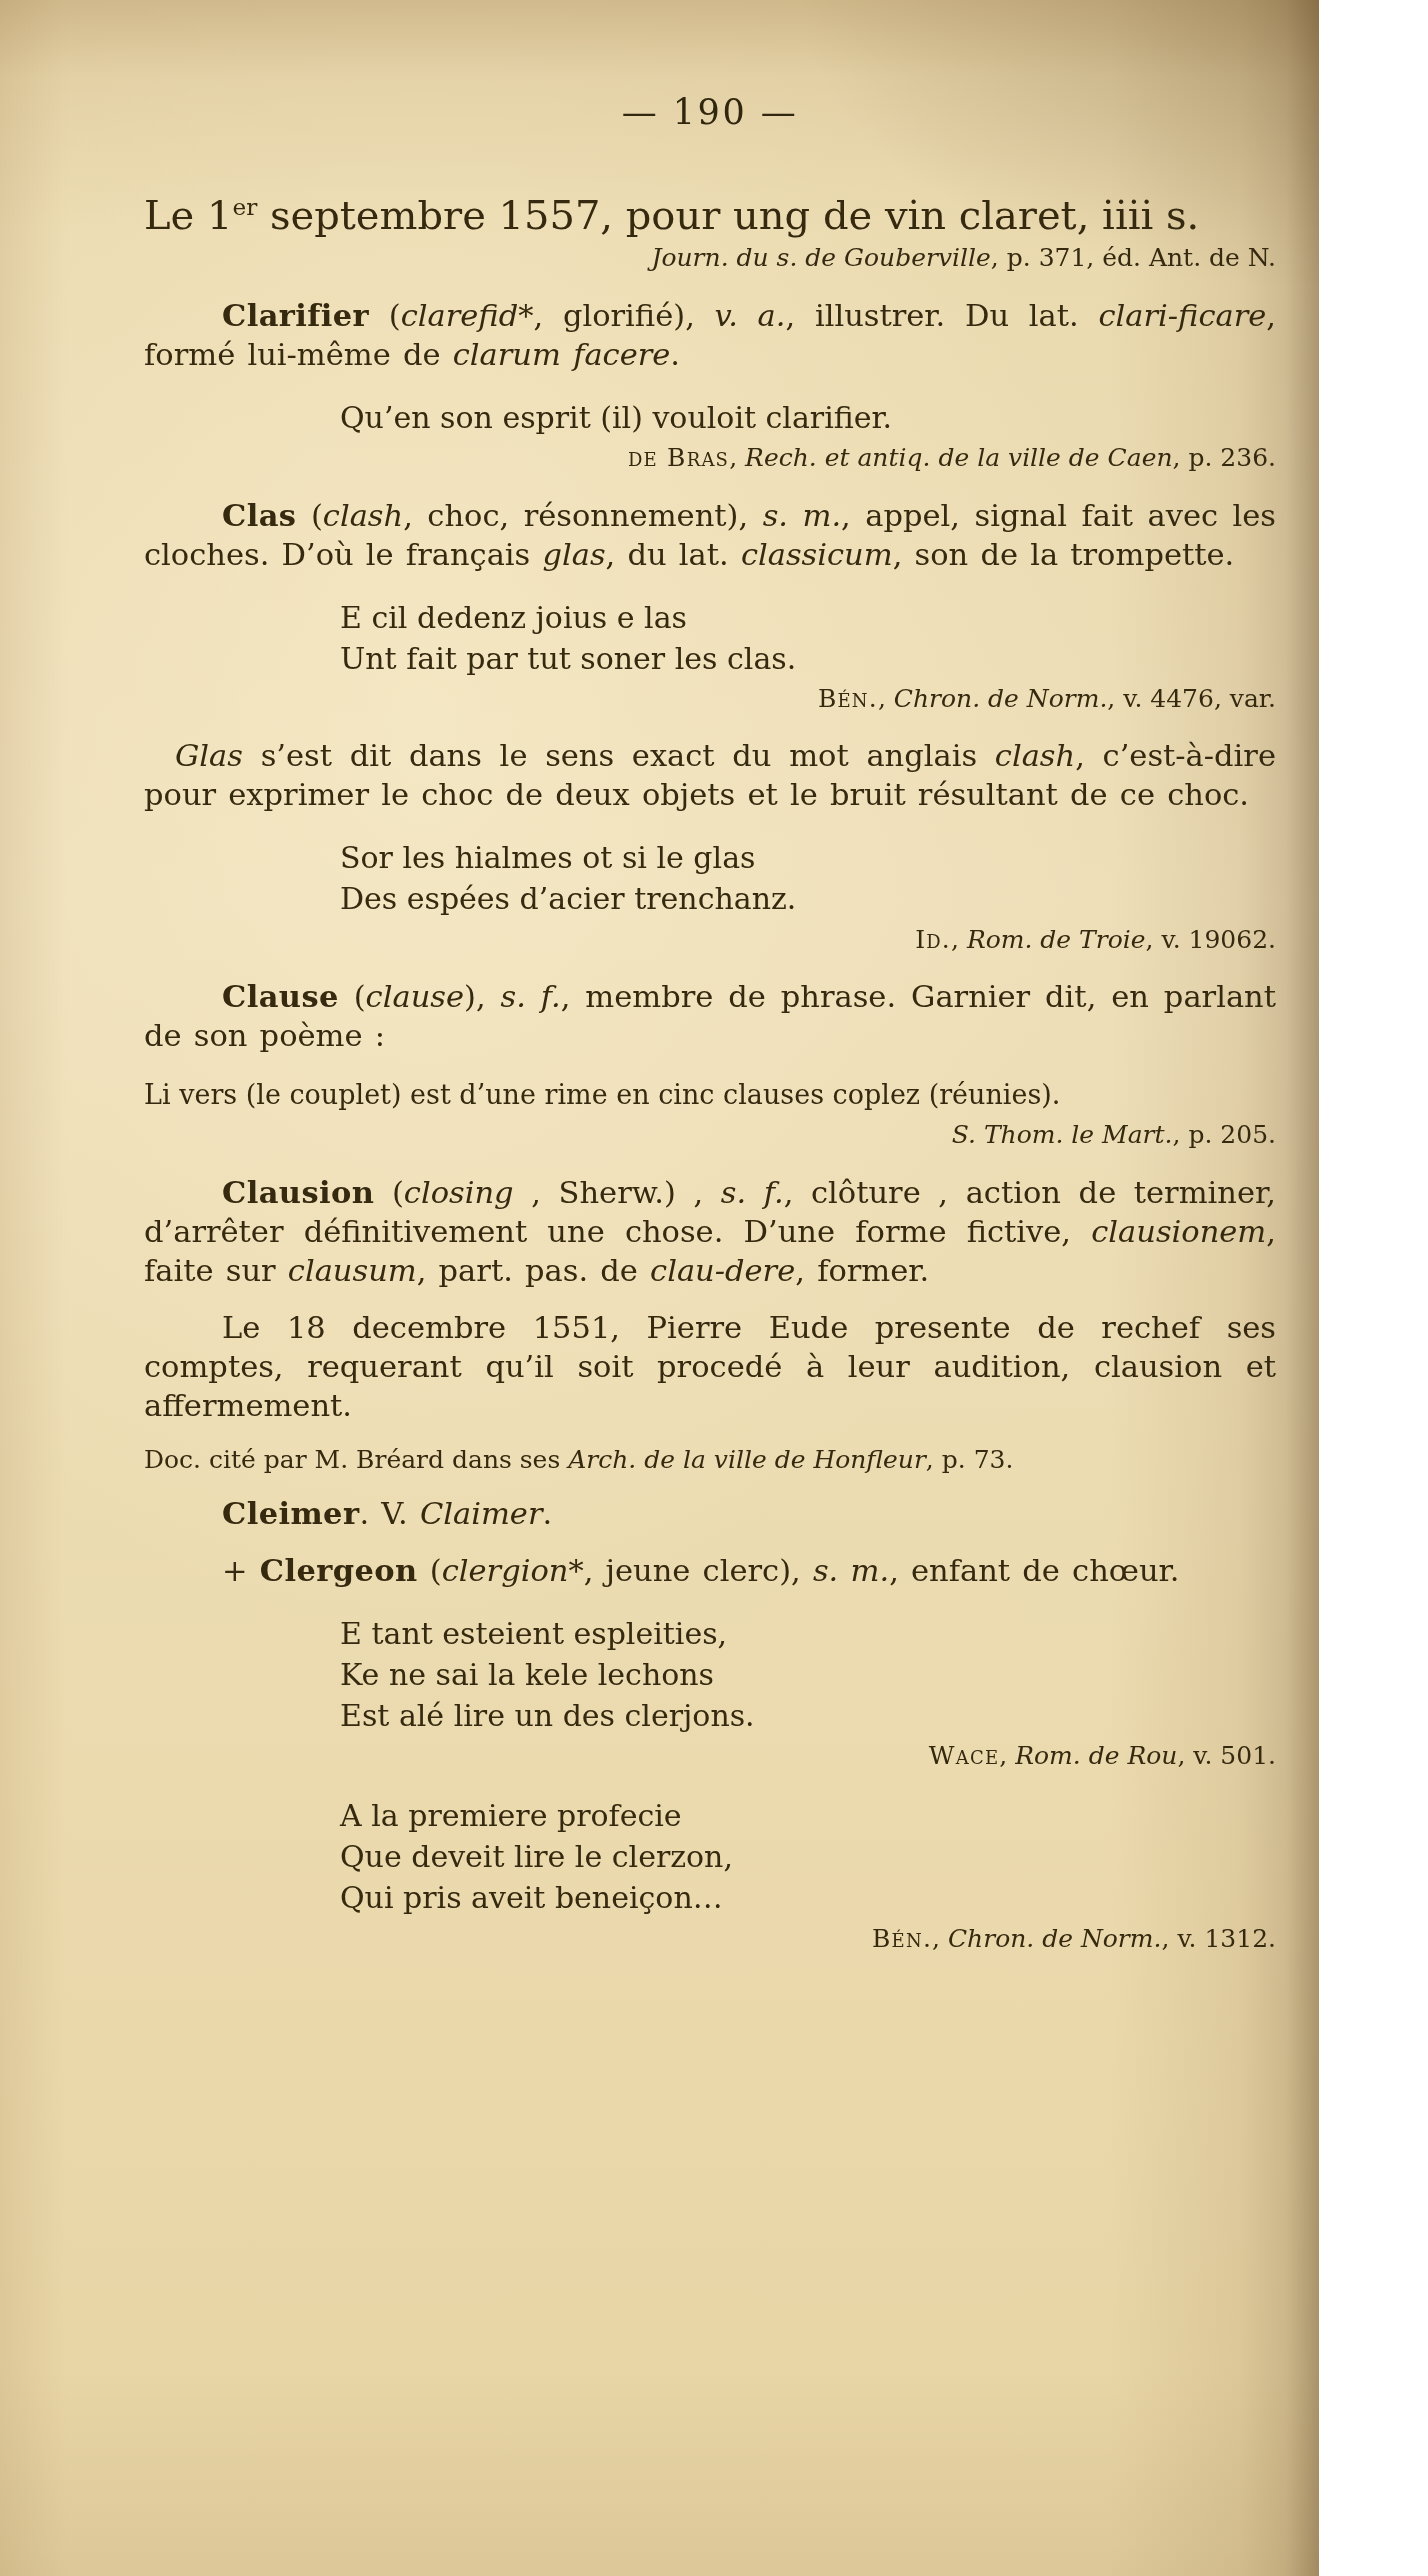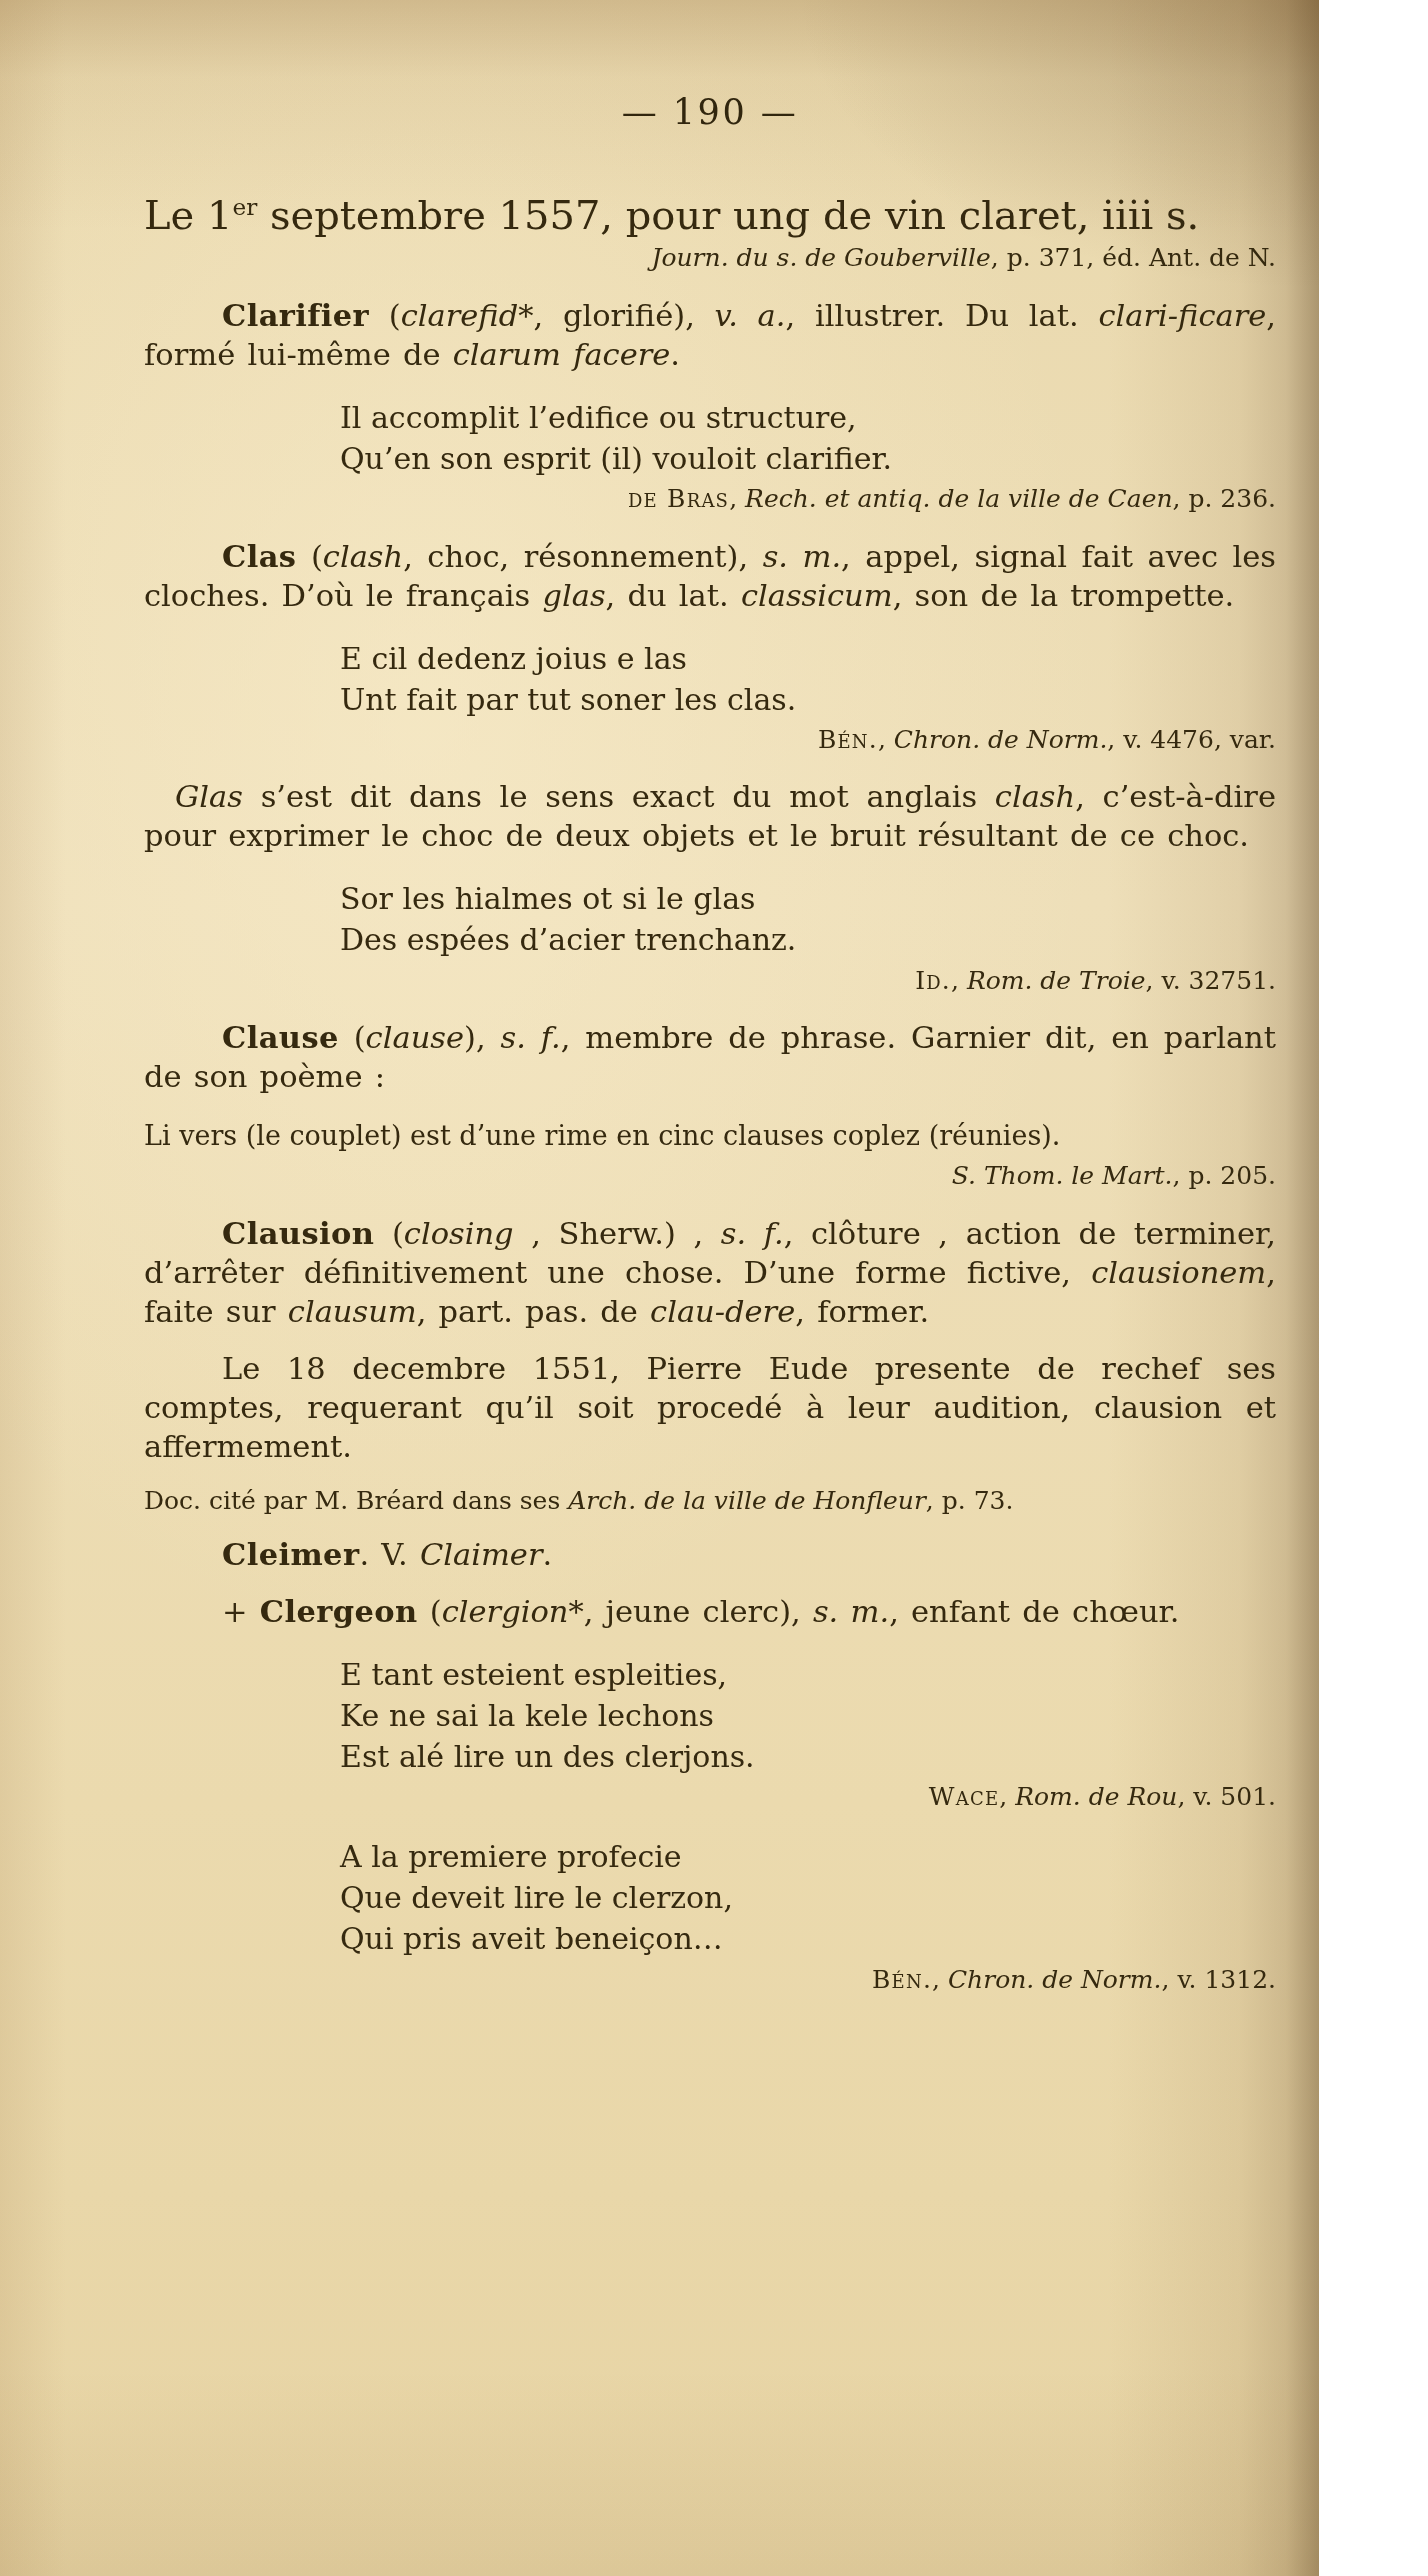--- a/index.html
+++ b/index.html
@@ -92,36 +92,35 @@
 </head>
 <body>
 
 <div class="page">
   <div class="text-block">
     <div class="page-header">— 190 —</div>
   <p class="blk prose-quote"><span>Le 1</span><span class="run-sup">er</span><span> septembre 1557, pour ung de vin claret, iiii s.</span></p>
       <p class="blk citation"><span class="run-i">Journ. du s. de Gouberville</span><span>, p. 371, éd. Ant. de N.</span></p>
       <p class="blk entry"><span class="run-b">Clarifier</span><span> (</span><span class="run-i">clarefid*</span><span>, glorifié), </span><span class="run-i">v. a.</span><span>, illustrer. Du lat. </span><span class="run-i">clari-ficare</span><span>, formé lui-même de </span><span class="run-i">clarum facere</span><span>.</span></p>
       <div class="blk verse-group">
-        <div class="verse-line"><span>Il accomplit l’edifice ou structure,</span></div>
         <div class="verse-line"><span>Qu’en son esprit (il) vouloit clarifier.</span></div>
       </div>
       <p class="blk citation"><span class="run-sc">de Bras</span><span>, </span><span class="run-i">Rech. et antiq. de la ville de Caen</span><span>, p. 236.</span></p>
       <p class="blk entry"><span class="run-b">Clas</span><span> (</span><span class="run-i">clash</span><span>, choc, résonnement), </span><span class="run-i">s. m.</span><span>, appel, signal fait avec les cloches. D’où le français </span><span class="run-i">glas</span><span>, du lat. </span><span class="run-i">classicum</span><span>, son de la trompette.</span></p>
       <div class="blk verse-group">
         <div class="verse-line"><span>E cil dedenz joius e las</span></div>
         <div class="verse-line"><span>Unt fait par tut soner les clas.</span></div>
       </div>
       <p class="blk citation-inset"><span class="run-sc">Bén.</span><span>, </span><span class="run-i">Chron. de Norm.</span><span>, v. 4476, var.</span></p>
       <p class="blk para"><span class="run-i">Glas</span><span> s’est dit dans le sens exact du mot anglais </span><span class="run-i">clash</span><span>, c’est-à-dire pour exprimer le choc de deux objets et le bruit résultant de ce choc.</span></p>
       <div class="blk verse-group">
         <div class="verse-line"><span>Sor les hialmes ot si le glas</span></div>
         <div class="verse-line"><span>Des espées d’acier trenchanz.</span></div>
       </div>
-      <p class="blk citation-inset"><span class="run-sc">Id.</span><span>, </span><span class="run-i">Rom. de Troie</span><span>, v. 32751.</span></p>
+      <p class="blk citation-inset"><span class="run-sc">Id.</span><span>, </span><span class="run-i">Rom. de Troie</span><span>, v. 19062.</span></p>
       <p class="blk entry"><span class="run-b">Clause</span><span> (</span><span class="run-i">clause</span><span>), </span><span class="run-i">s. f.</span><span>, membre de phrase. Garnier dit, en parlant de son poème :</span></p>
       <p class="blk quote-wide"><span>Li vers (le couplet) est d’une rime en cinc clauses coplez (réunies).</span></p>
       <p class="blk citation-inset"><span class="run-i">S. Thom. le Mart.</span><span>, p. 205.</span></p>
       <p class="blk entry"><span class="run-b">Clausion</span><span> (</span><span class="run-i">closing</span><span> , Sherw.) , </span><span class="run-i">s. f.</span><span>, clôture , action de terminer, d’arrêter définitivement une chose. D’une forme fictive, </span><span class="run-i">clausionem</span><span>, faite sur </span><span class="run-i">clausum</span><span>, part. pas. de </span><span class="run-i">clau-dere</span><span>, former.</span></p>
       <p class="blk para-indent"><span>Le 18 decembre 1551, Pierre Eude presente de rechef ses comptes, requerant qu’il soit procedé à leur audition, clausion et affermement.</span></p>
       <p class="blk citation-left"><span>Doc. cité par M. Bréard dans ses </span><span class="run-i">Arch. de la ville de Honfleur</span><span>, p. 73.</span></p>
       <p class="blk entry"><span class="run-b">Cleimer</span><span>. V. </span><span class="run-i">Claimer</span><span>.</span></p>
       <p class="blk entry"><span>+ </span><span class="run-b">Clergeon</span><span> (</span><span class="run-i">clergion*</span><span>, jeune clerc), </span><span class="run-i">s. m.</span><span>, enfant de chœur.</span></p>
       <div class="blk verse-group">
         <div class="verse-line"><span>E tant esteient espleities,</span></div>

